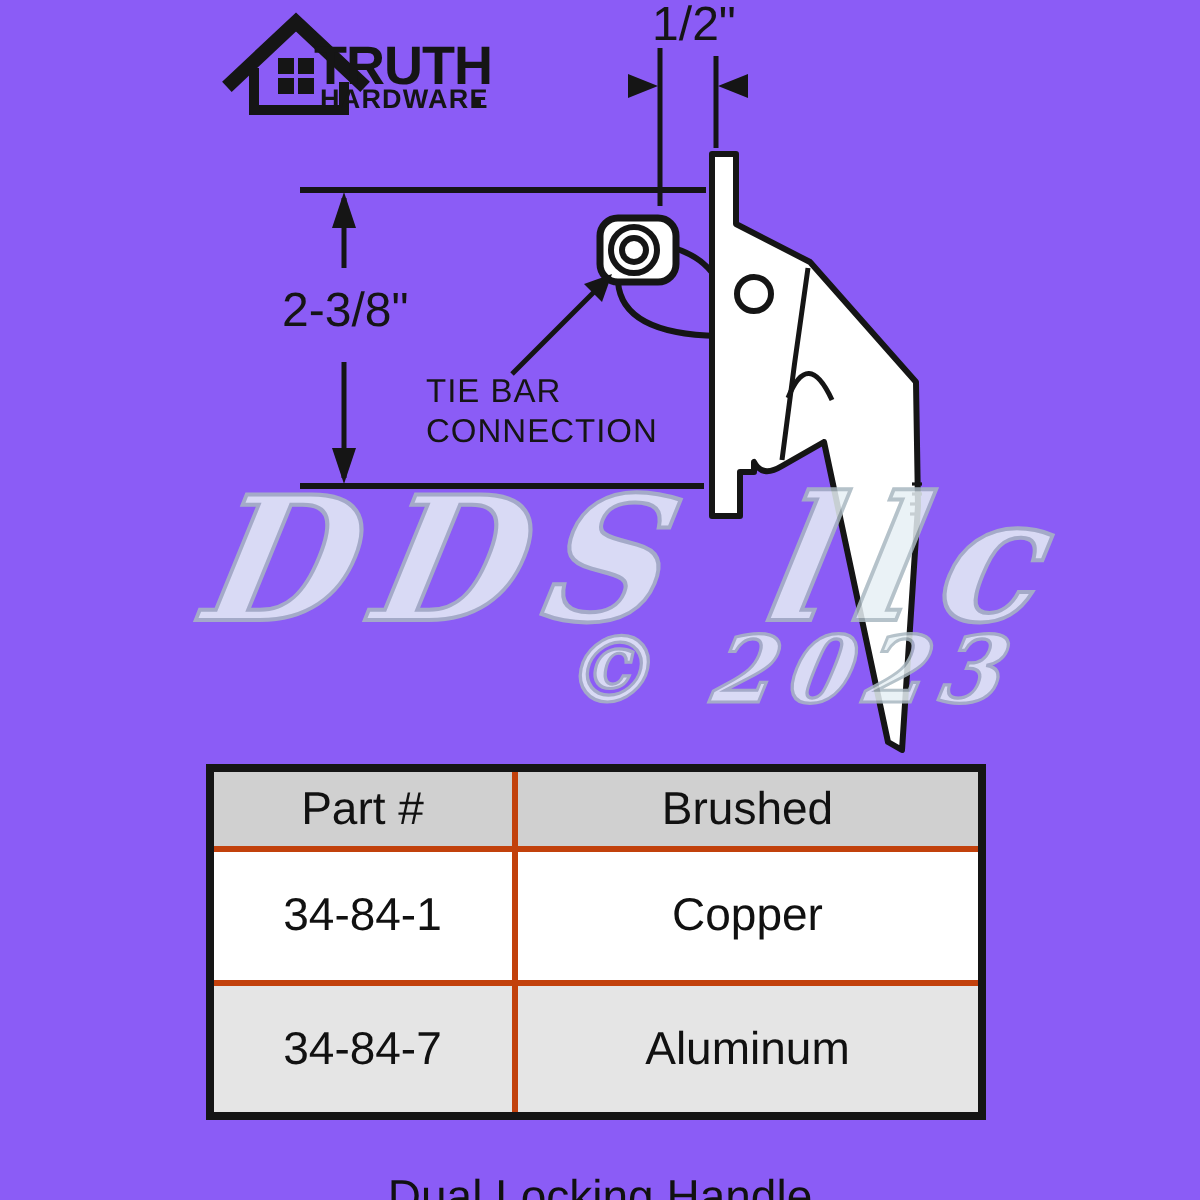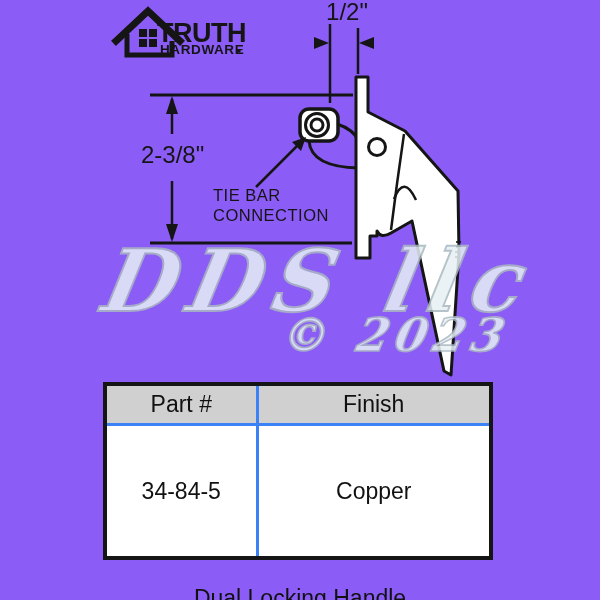--- a/index.html
+++ b/index.html
@@ -23,21 +23,21 @@
     font-size:46px;letter-spacing:6px;line-height:1;
     color:#e7f0f5;-webkit-text-stroke:1.6px #a9b8c1;
     transform:skewX(-12deg);white-space:nowrap;
   }
   table.parts{
     position:absolute;left:103px;top:382px;z-index:3;
     width:390px;height:178px;border-collapse:collapse;table-layout:fixed;
     border:4px solid #151515;background:#ffffff;
   }
   table.parts td,table.parts th{
-    border:3px solid #3b82f6;text-align:center;vertical-align:middle;
+    border:3px solid #c2410c;text-align:center;vertical-align:middle;
     font-size:23px;font-weight:normal;padding:0;line-height:1;
     font-family:"Liberation Sans", sans-serif;color:#111;
   }
   table.parts col.c-part{width:152px;}
   table.parts thead th{background:#d0d0d0;height:37px;}
   table.parts tbody tr{height:34px;}
   table.parts tbody tr:nth-child(even){background:#e5e5e5;}
   table.parts tbody tr:nth-child(odd){background:#ffffff;}
   .caption{
     position:absolute;left:0;top:585px;width:600px;z-index:3;
@@ -120,26 +120,30 @@
   </div>
 
   <table class="parts">
     <colgroup>
         <col class="c-part">
         <col class="c-finish">
       </colgroup>
     <thead>
       <tr>
         <th>Part #</th>
-        <th>Finish</th>
+        <th>Brushed</th>
       </tr>
     </thead>
     <tbody>
       <tr>
-        <td>34-84-5</td>
+        <td>34-84-1</td>
         <td>Copper</td>
+      </tr>
+      <tr>
+        <td>34-84-7</td>
+        <td>Aluminum</td>
       </tr>
     </tbody>
   </table>
 
   <div class="caption">Dual Locking Handle</div>
 
 </div>
 
 </body></html>

